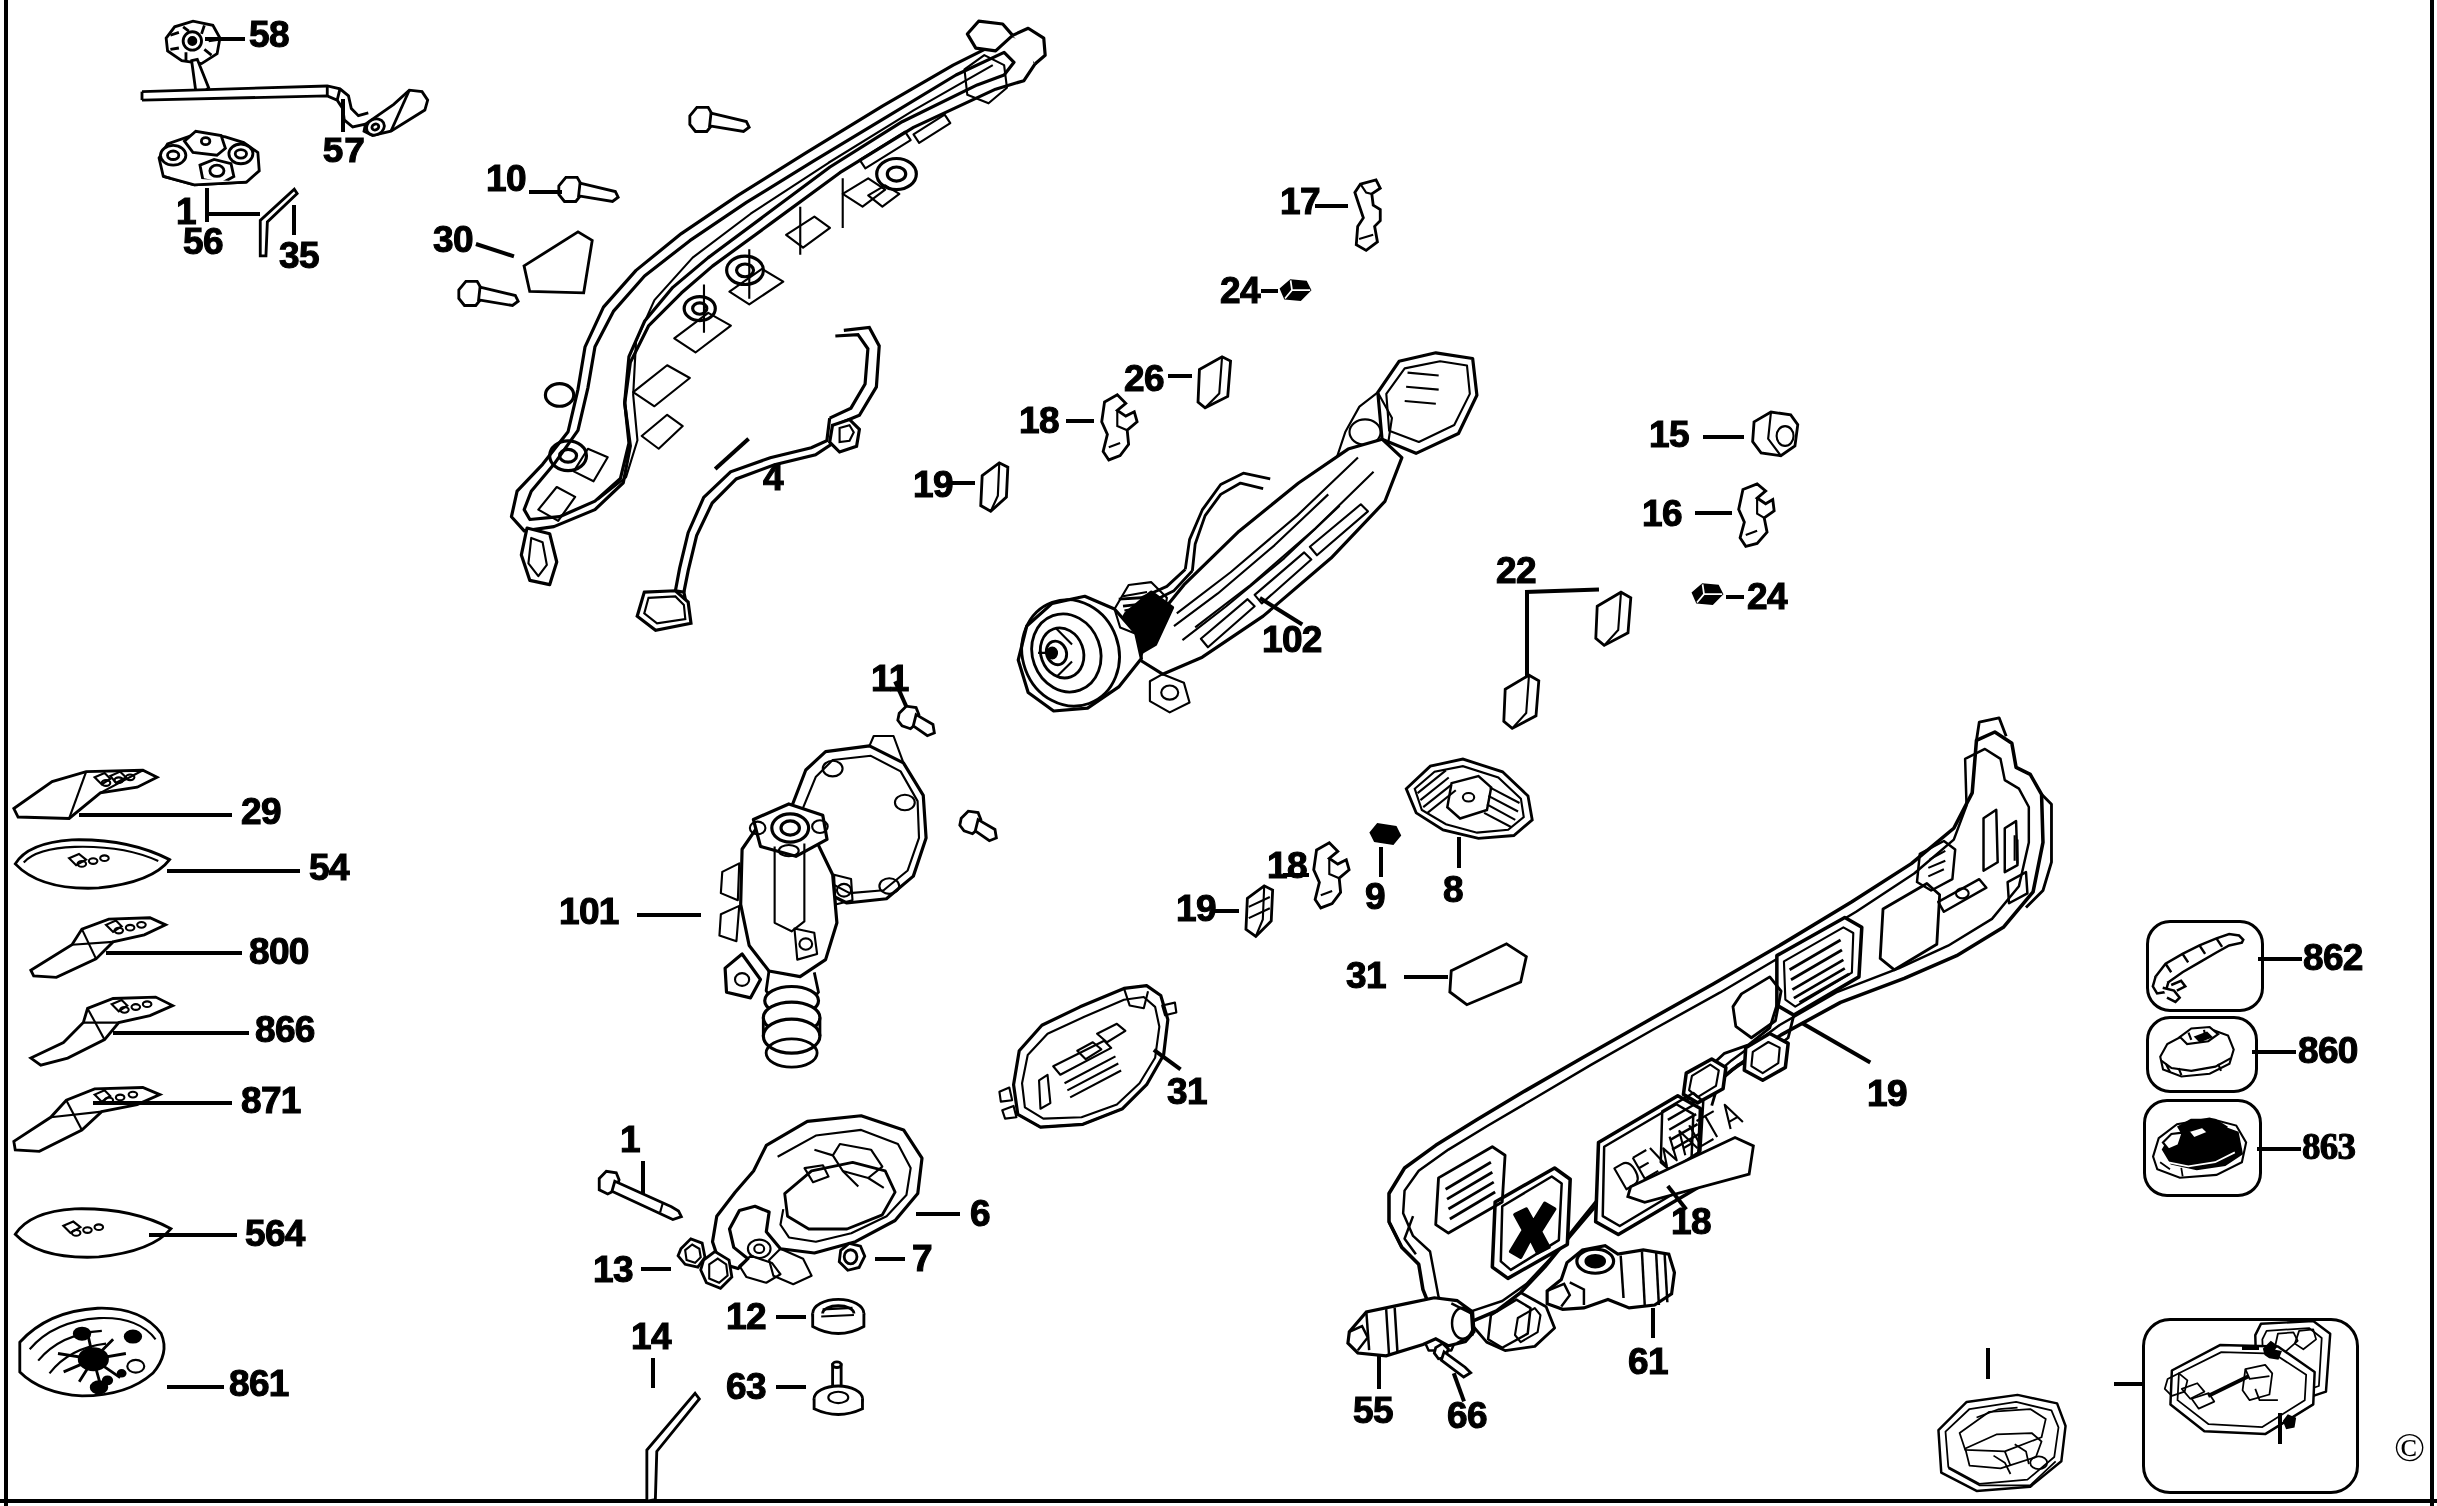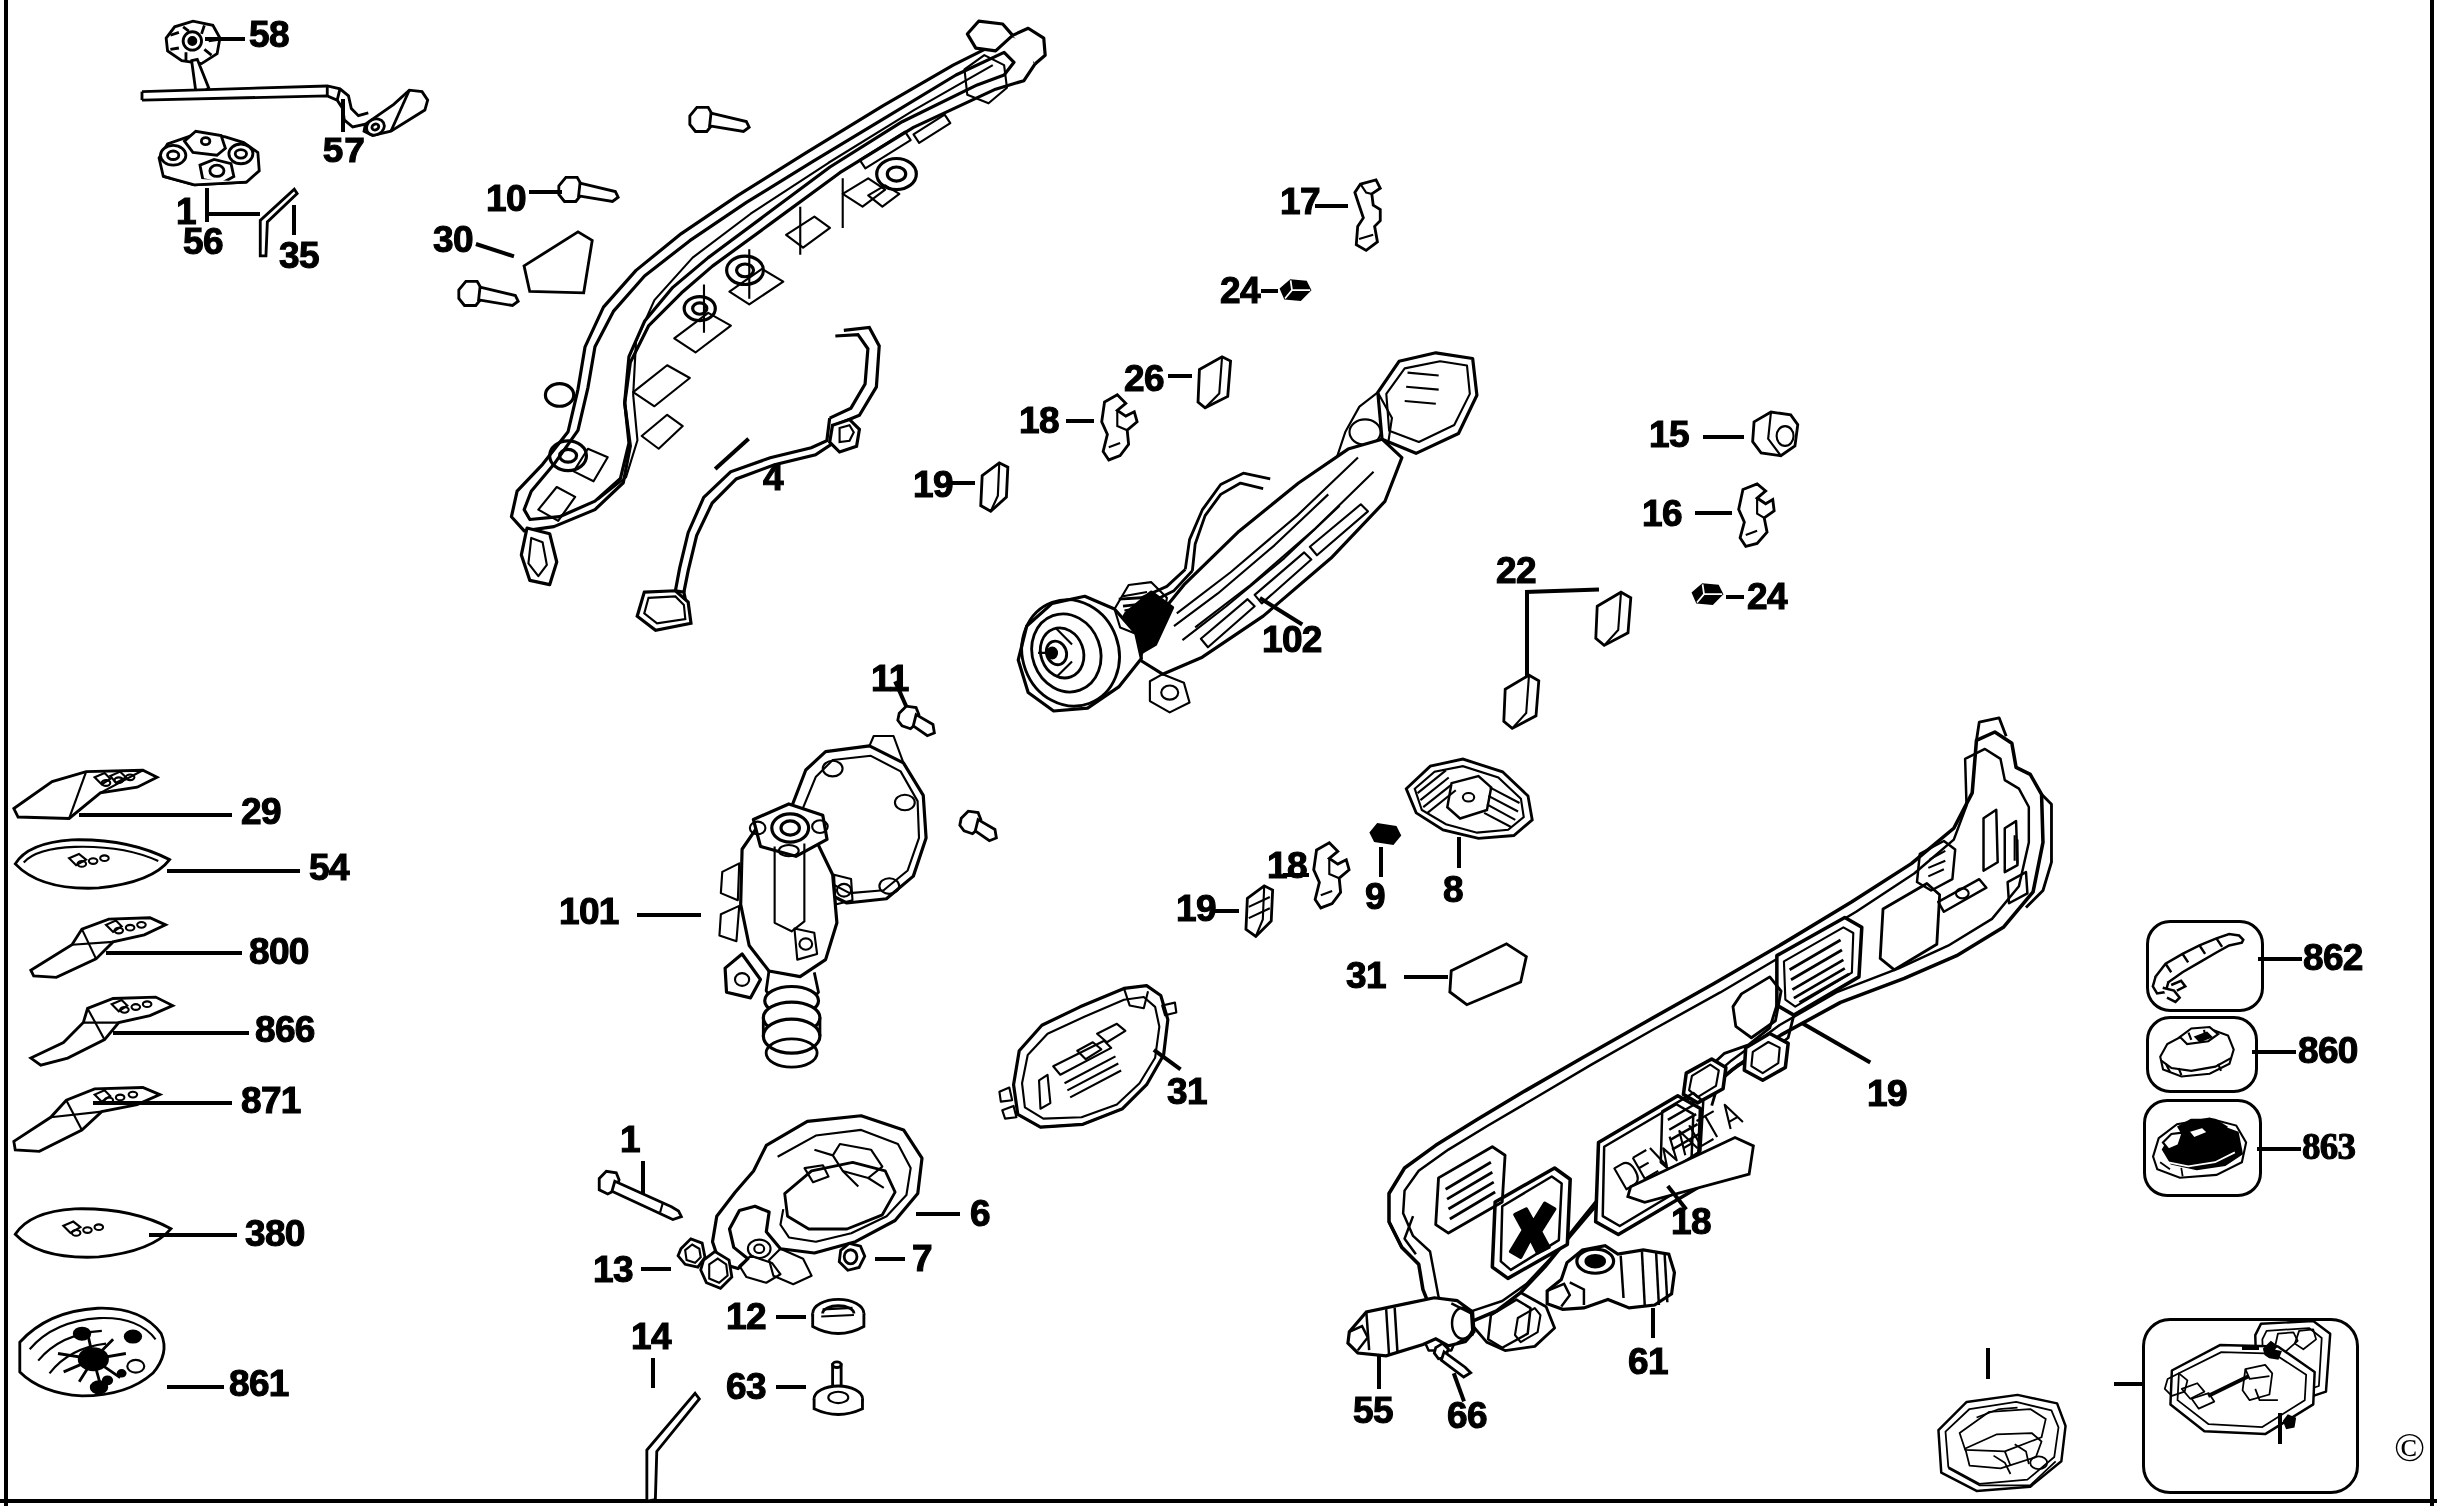--- a/index.html
+++ b/index.html
@@ -189,21 +189,21 @@
 
   <div class="part" style="left:556px;top:173px;">
     <svg width="65" height="40" viewBox="0 0 92 56">
       <g fill="#fff" stroke="#000" stroke-width="4">
         <path d="M4 18 L14 6 L30 6 L36 16 L36 30 L28 40 L12 40 L4 30 Z"></path>
         <path d="M34 14 L84 26 L88 34 L80 40 L32 32 Z"></path>
       </g>
     </svg>
   </div>
   <div class="leader" style="left:529px;top:190px;width:33px;"></div>
-  <div class="callout" style="left:486px;top:180px;">10</div>
+  <div class="callout" style="left:486px;top:160px;">10</div>
 
   <div class="part" style="left:456px;top:277px;">
     <svg width="65" height="40" viewBox="0 0 92 56">
       <g fill="#fff" stroke="#000" stroke-width="4">
         <path d="M4 18 L14 6 L30 6 L36 16 L36 30 L28 40 L12 40 L4 30 Z"></path>
         <path d="M34 14 L84 26 L88 34 L80 40 L32 32 Z"></path>
       </g>
     </svg>
   </div>
 
@@ -930,21 +930,21 @@
       <g fill="#fff" stroke="#000" stroke-width="4">
         <path d="M6 44 Q26 12 90 8 Q170 6 226 36 Q200 68 124 76 Q40 80 6 44 Z"></path>
         <path d="M74 32 L88 26 L98 34 L84 42 Z" fill="none" stroke-width="3"></path>
         <ellipse cx="92" cy="42" rx="6" ry="4" fill="none" stroke-width="3"></ellipse>
         <ellipse cx="108" cy="38" rx="6" ry="4" fill="none" stroke-width="3"></ellipse>
         <ellipse cx="124" cy="34" rx="6" ry="4" fill="none" stroke-width="3"></ellipse>
       </g>
     </svg>
   </div>
   <div class="leader" style="left:149px;top:1233px;width:88px;"></div>
-  <div class="callout" style="left:245px;top:1215px;">380</div>
+  <div class="callout" style="left:245px;top:1215px;">564</div>
 
   <div class="part" style="left:14px;top:1304px;">
     <svg width="170" height="99" viewBox="0 0 240 140">
       <g fill="#fff" stroke="#000" stroke-width="4">
         <path d="M8 54 Q48 10 118 6 Q180 4 208 42 Q220 70 196 98 Q160 130 96 130 Q38 126 8 96 Z"></path>
         <path d="M22 64 Q56 24 120 20 Q176 18 200 50" fill="none" stroke-width="3"></path>
         <path d="M34 80 Q66 42 124 38" fill="none" stroke-width="3"></path>
         <path d="M50 98 Q78 62 130 56" fill="none" stroke-width="3"></path>
 
         <ellipse cx="96" cy="42" rx="11" ry="8" fill="#000"></ellipse>

